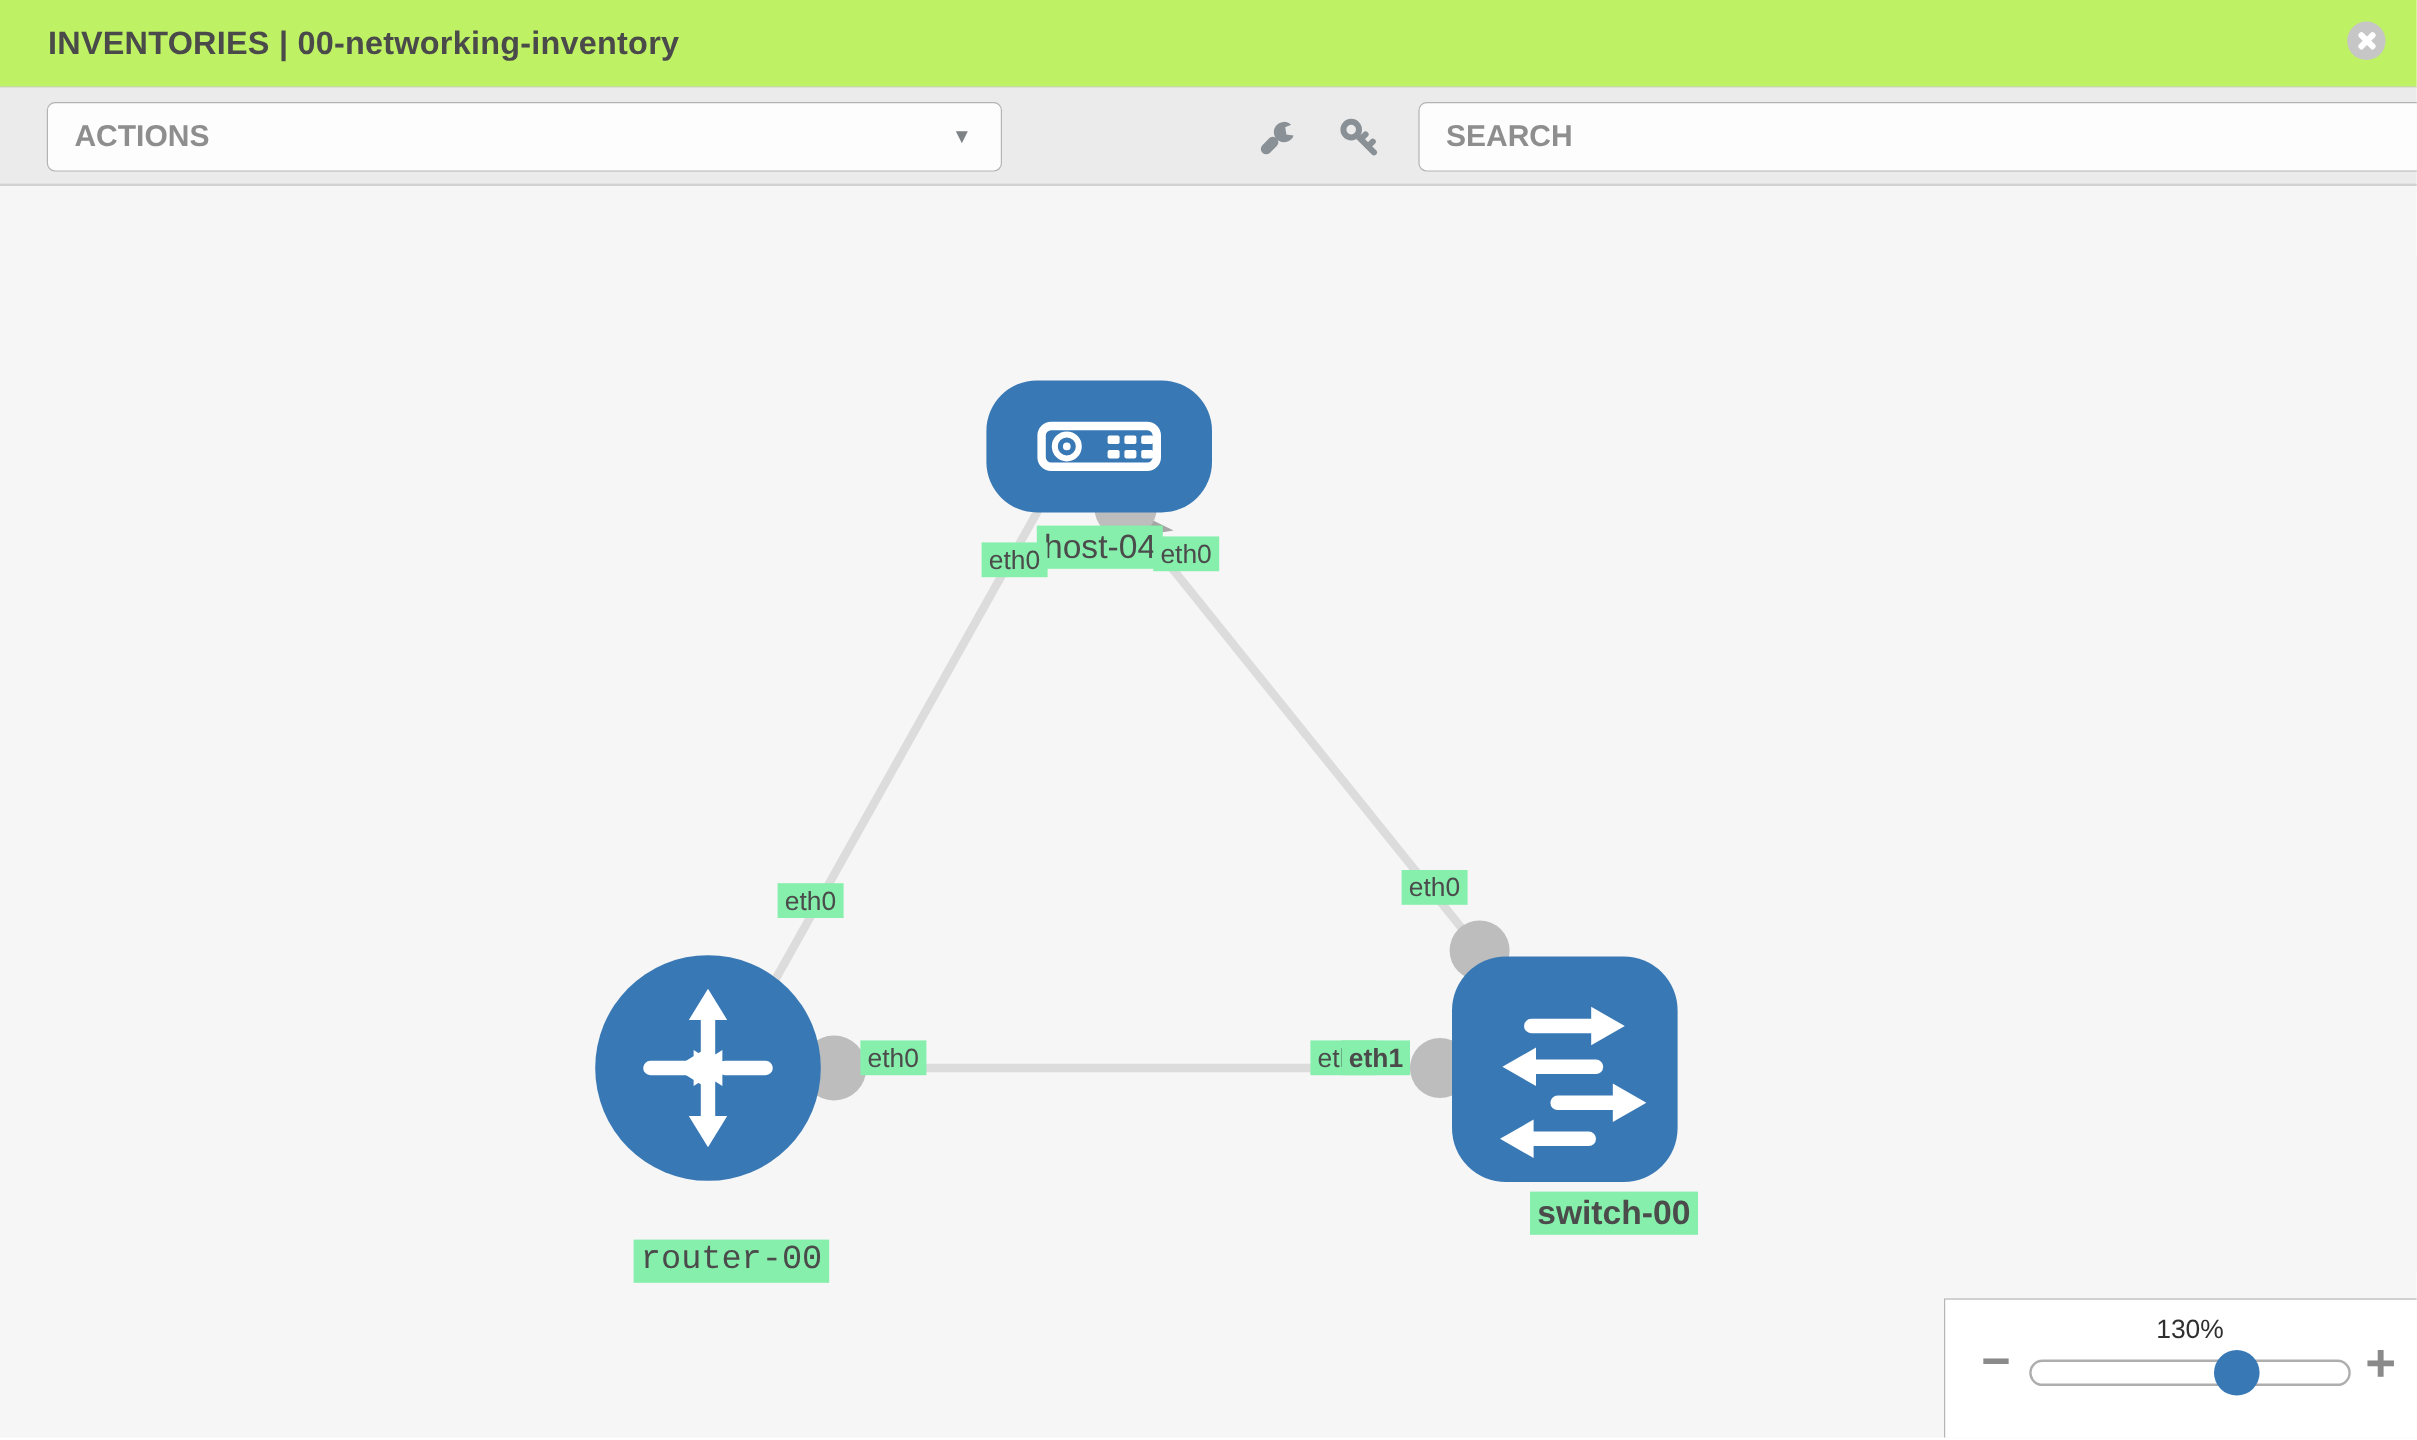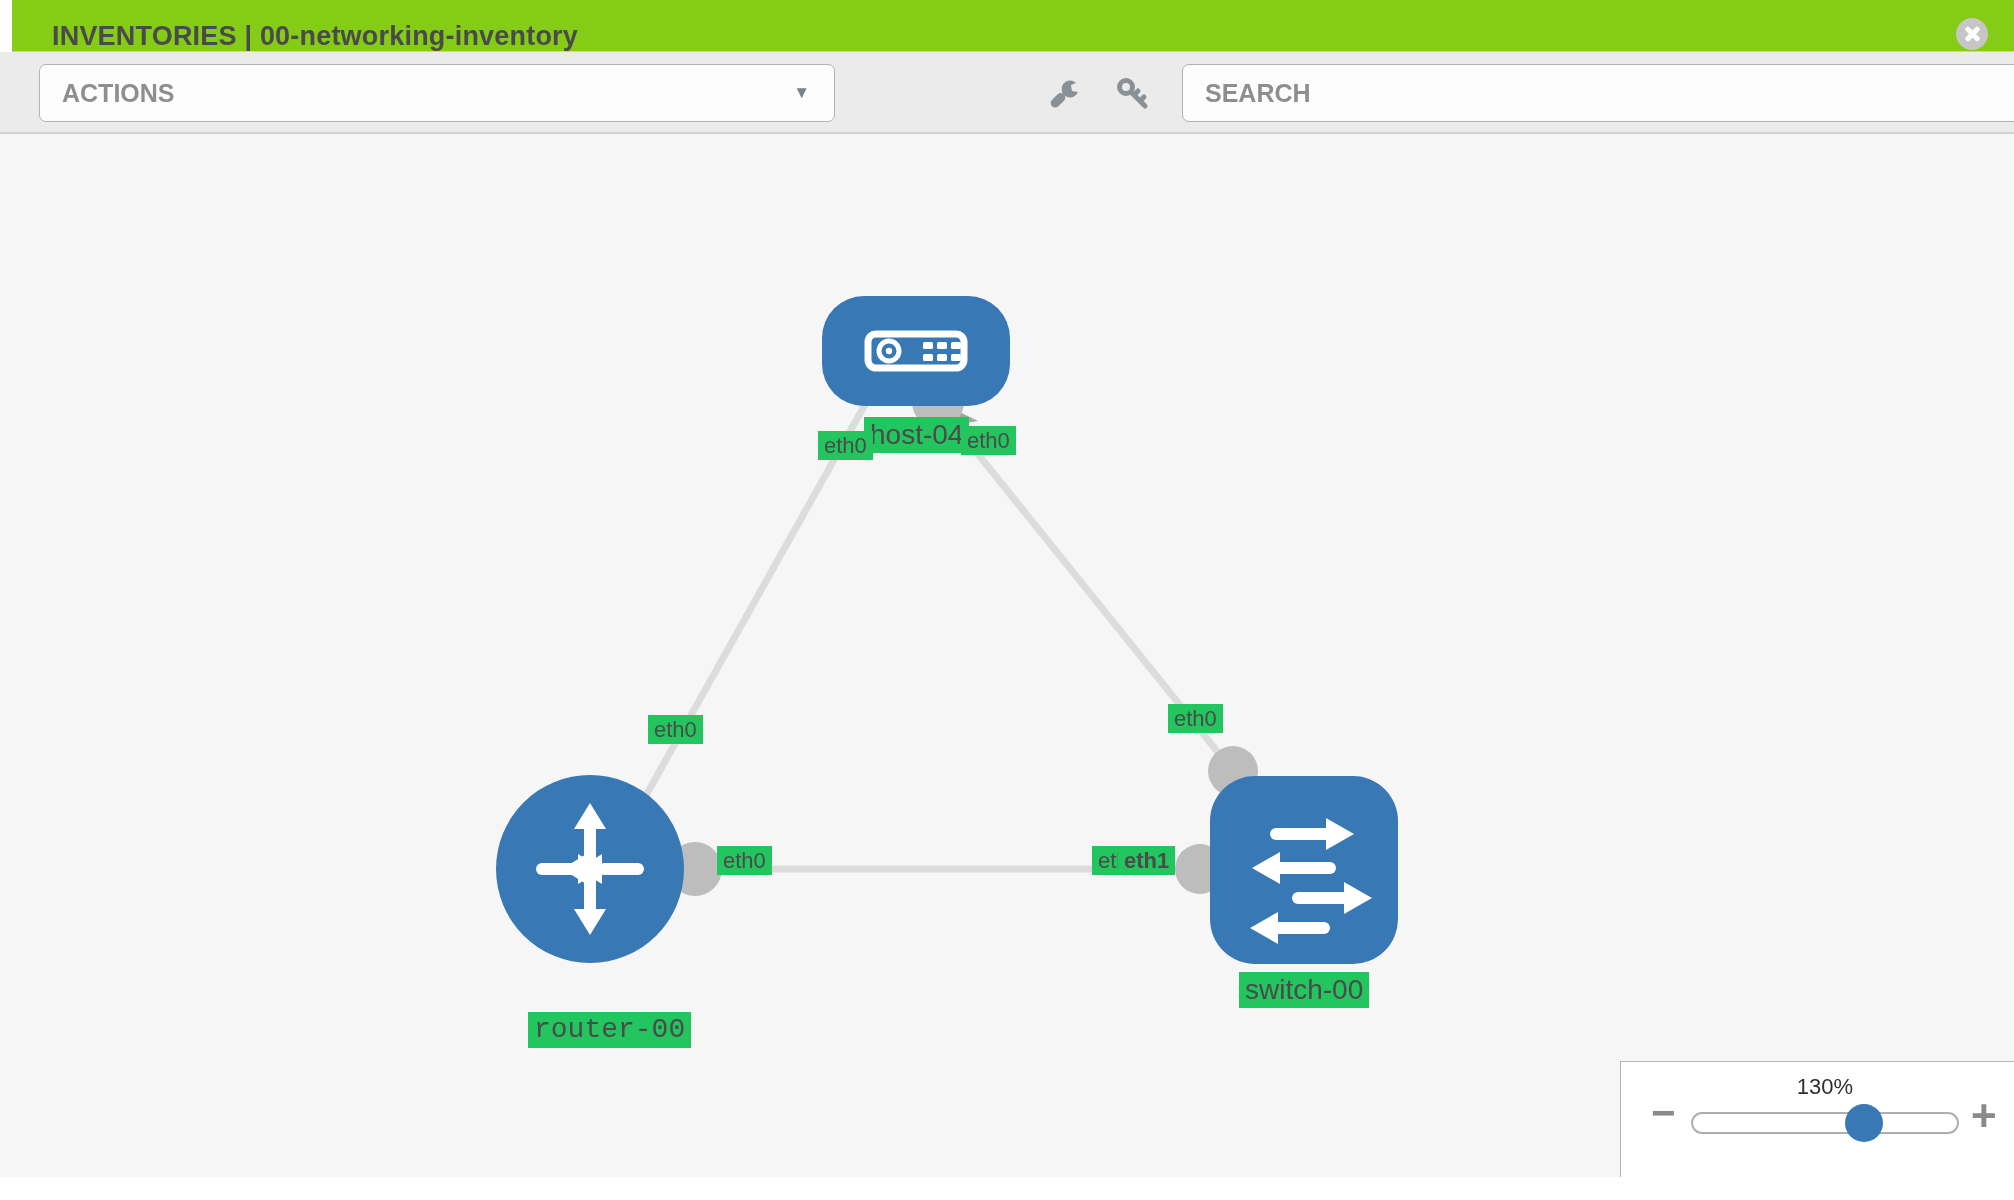--- a/index.html
+++ b/index.html
@@ -1,21 +1,21 @@
 <!DOCTYPE html>
 <html><head>
 <meta charset="utf-8">
 <style>
   * { margin:0; padding:0; box-sizing:border-box; }
   html,body { width:2014px; height:1200px; overflow:hidden;
     font-family:"Liberation Sans", sans-serif; background:#fff; }
   #app { position:relative; width:2014px; height:1200px; overflow:hidden; }
 
   
-  .header { position:relative; height:52px; background:#84cc16; border-bottom:1px solid #cccccc;margin-left:12px; }
+  .header { position:relative; height:73px; background:#bef264; border-bottom:1px solid #cccccc; }
   .header-title { position:absolute; left:40px; top:0; line-height:72px;
     font-size:27px; font-weight:700; color:#4a4a4a; letter-spacing:0.2px; }
   .close-btn { position:absolute; right:26px; top:18px; width:32px; height:32px;
     border-radius:50%; background:#c6c6c6; cursor:pointer; display:flex;
     align-items:center; justify-content:center; }
   .close-x { position:relative; width:16px; height:16px; }
   .close-x:before, .close-x:after { content:""; position:absolute; left:6px; top:-1px;
     width:5px; height:18px; background:#fff; border-radius:2px; }
   .close-x:before { transform:rotate(45deg); }
   .close-x:after  { transform:rotate(-45deg); }
@@ -37,21 +37,21 @@
   
   .canvas { position:relative; height:1043px; background:#f6f6f6; overflow:hidden; }
   .net-svg { position:absolute; left:0; top:0; }
 
   .node { position:absolute; background:#3878b4; cursor:pointer; }
   .node-host   { left:822px; top:162px; width:188px; height:110px; border-radius:42px; }
   .node-router { left:496px; top:641px; width:188px; height:188px; border-radius:50%; }
   .node-switch { left:1210px; top:642px; width:188px; height:188px; border-radius:45px; }
   .node svg { position:absolute; left:0; top:0; }
 
-  .chip { position:absolute; background:#22c55e; color:#4b4b4b; white-space:nowrap;
+  .chip { position:absolute; background:#86efac; color:#4b4b4b; white-space:nowrap;
     padding:2px 6px; line-height:1.15; }
   .chip-node { font-size:28px; }
   .chip-if   { font-size:22px; }
 
   
   .zoom-panel { position:absolute; left:1620px; top:927px; width:430px; height:160px;
     background:#fff; border:1px solid #b5b5b5; }
   .zoom-value { position:absolute; left:0; top:12px; width:408px; text-align:center;
     font-size:22px; color:#2f2f2f; }
   .zoom-minus { position:absolute; left:30px; top:30px; font-size:42px; font-weight:700;
@@ -160,21 +160,21 @@
           <line x1="88" y1="122" x2="140" y2="122"></line>
           <polygon points="162,122 134,106 134,138" stroke="none"></polygon>
           <line x1="114" y1="152" x2="62" y2="152"></line>
           <polygon points="40,152 68,136 68,168" stroke="none"></polygon>
         </g>
       </svg>
     </div>
 
     <div class="chip chip-node" style="left:864px; top:283px;">host-04</div>
     <div class="chip chip-node" style="left:528px; top:878px;font-family:Liberation Mono, monospace;">router-00</div>
-    <div class="chip chip-node" style="left:1239px; top:838px;">switch-00</div>
+    <div class="chip chip-node" style="left:1275px; top:838px;font-weight:bold;">switch-00</div>
 
     <div class="chip chip-if" style="left:818px; top:297px;">eth0</div>
     <div class="chip chip-if" style="left:961px; top:292px;">eth0</div>
     <div class="chip chip-if" style="left:648px; top:581px;">eth0</div>
     <div class="chip chip-if" style="left:1168px; top:570px;">eth0</div>
     <div class="chip chip-if" style="left:717px; top:712px;">eth0</div>
     <div class="chip chip-if" style="left:1092px; top:712px;">eth0</div>
     <div class="chip chip-if" style="left:1118px; top:712px;font-weight:bold;">eth1</div>
 
     <div class="zoom-panel">

